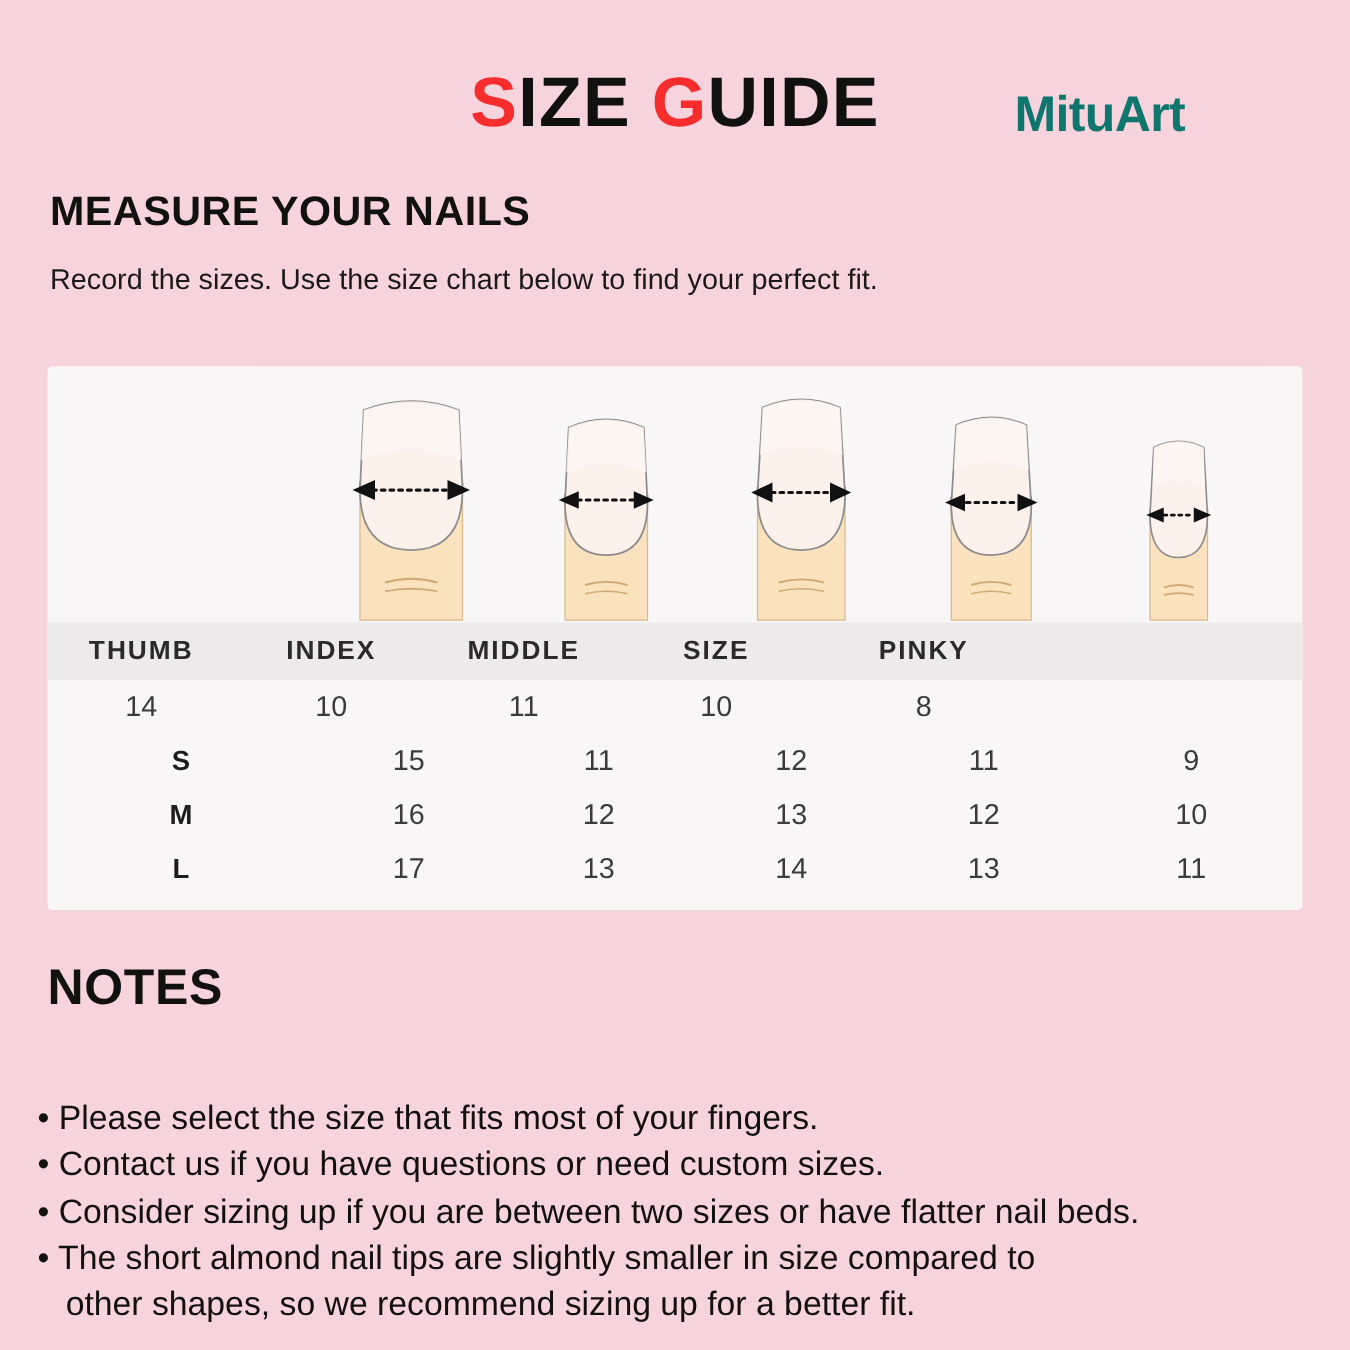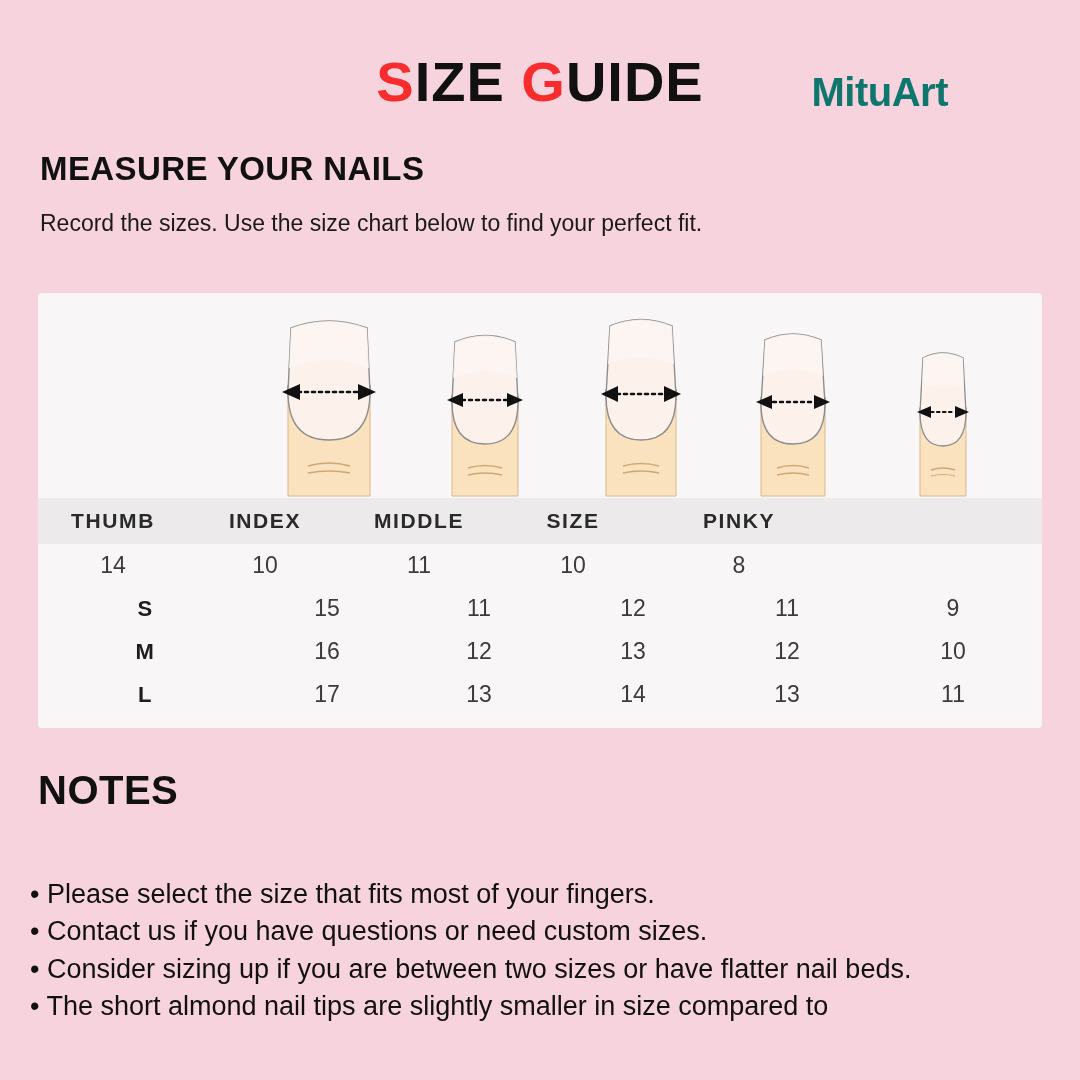--- a/index.html
+++ b/index.html
@@ -205,13 +205,14 @@
 
   </div>
 </div>
 
 <div class="notes-title">NOTES</div>
 <div class="notes">
   <div class="note">• Please select the size that fits most of your fingers.</div>
   <div class="note">• Contact us if you have questions or need custom sizes.</div>
   <div class="note">• Consider sizing up if you are between two sizes or have flatter nail beds.</div>
   <div class="note">• The short almond nail tips are slightly smaller in size compared to</div>
+  <div class="note">   other shapes, so we recommend sizing up for a better fit.</div>
 </div>
 
 </body></html>

